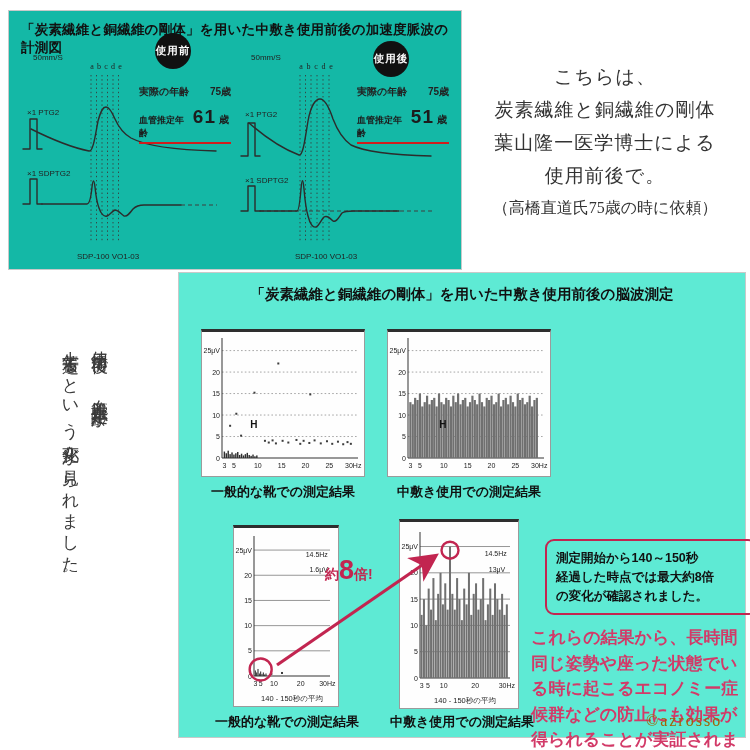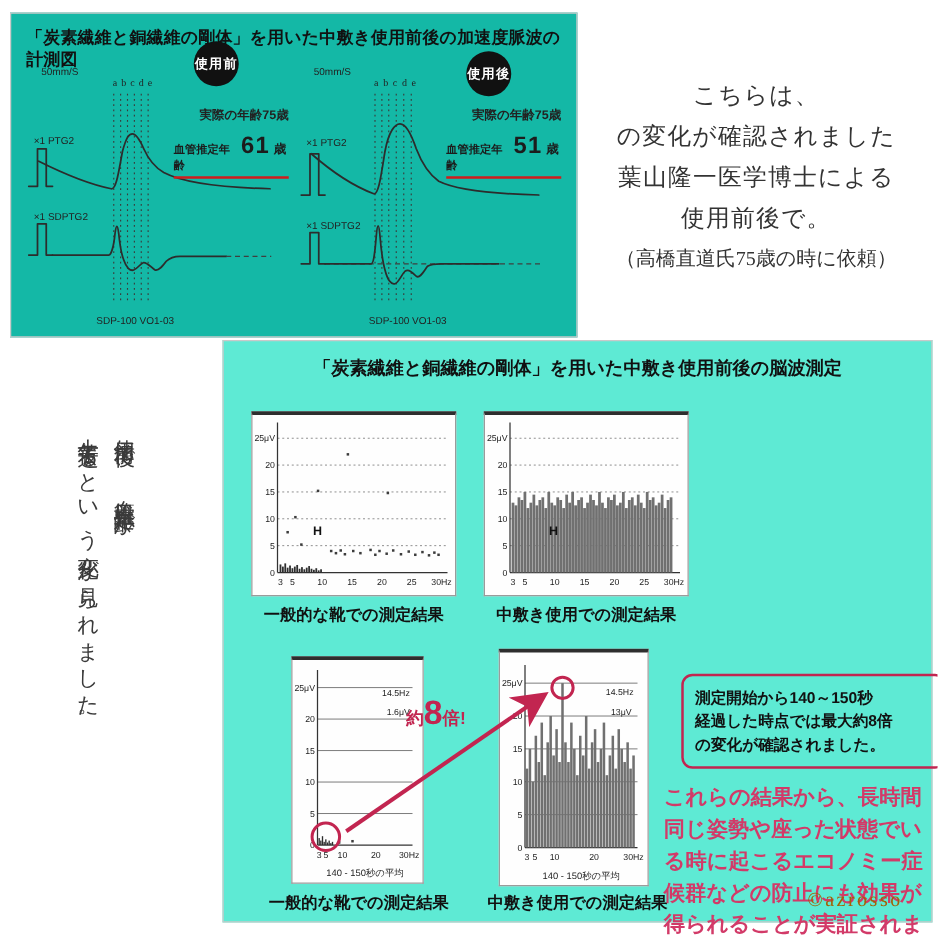--- a/index.html
+++ b/index.html
@@ -7,21 +7,21 @@
        font-family:"Liberation Sans",sans-serif;color:#1c1c1c;}
   .abs{position:absolute;}
   
   .pulse-box{left:8px;top:10px;width:452px;height:258px;border:1px solid #c9c9c9;background:#14b8a6;}
   .pulse-title{left:12px;top:10px;width:430px;font-size:13.5px;font-weight:700;letter-spacing:.2px;color:#111;}
   .panel{width:216px;height:220px;top:34px;}
   .panel svg{position:absolute;left:0;top:0;}
   .badge{position:absolute;width:36px;height:36px;border-radius:50%;background:#111;color:#fff;
          display:flex;align-items:center;justify-content:center;font-size:10.5px;font-weight:700;letter-spacing:1px;}
   .ages{position:absolute;left:118px;top:40px;width:92px;}
-  .age-row1{display:flex;justify-content:flex-end;font-size:10px;font-weight:700;color:#222;}
+  .age-row1{display:flex;justify-content:space-between;font-size:10px;font-weight:700;color:#222;}
   .age-row2{display:flex;align-items:baseline;gap:3px;margin-top:7px;padding:0 2px 2px 0;
             border-bottom:2.5px solid #cf1d1d;}
   .age-row2 .lbl{font-size:9px;font-weight:700;}
   .age-row2 .big{font-size:19px;font-weight:700;letter-spacing:1px;}
   .age-row2 .unit{font-size:10px;font-weight:700;}
   .t8{font:8px "Liberation Sans",sans-serif;fill:#222;}
   .t8b{font:8px "Liberation Serif",serif;fill:#222;}
   .dotv{stroke:#3a3a3a;stroke-width:.9;stroke-dasharray:1.4 2.8;fill:none;}
   .wave{fill:none;stroke:#2c2c2c;stroke-width:1.4;stroke-linejoin:round;stroke-linecap:round;}
   .dashh{stroke:#3f3f3f;stroke-width:1;stroke-dasharray:4 3;}
@@ -138,21 +138,21 @@
         <span class="lbl">血管推定年齢</span>
         <span class="big">51</span>
         <span class="unit">歳</span>
       </div>
     </div>
   </div>
 </div>
 
 <div class="abs side-note">
   <div class="ln">こちらは、</div>
-  <div class="ln">の変化が確認されました</div>
+  <div class="ln">炭素繊維と銅繊維の剛体</div>
   <div class="ln">葉山隆一医学博士による</div>
   <div class="ln">使用前後で。</div>
   <div class="ln small">（高橋直道氏75歳の時に依頼）</div>
 </div>
 
 <div class="abs vertical-note">使用前後で、血管推定年齢が
 十年若返るという変化が見られました。</div>
 
 <div class="abs eeg-box">
   <div class="abs eeg-title">「炭素繊維と銅繊維の剛体」を用いた中敷き使用前後の脳波測定</div>

